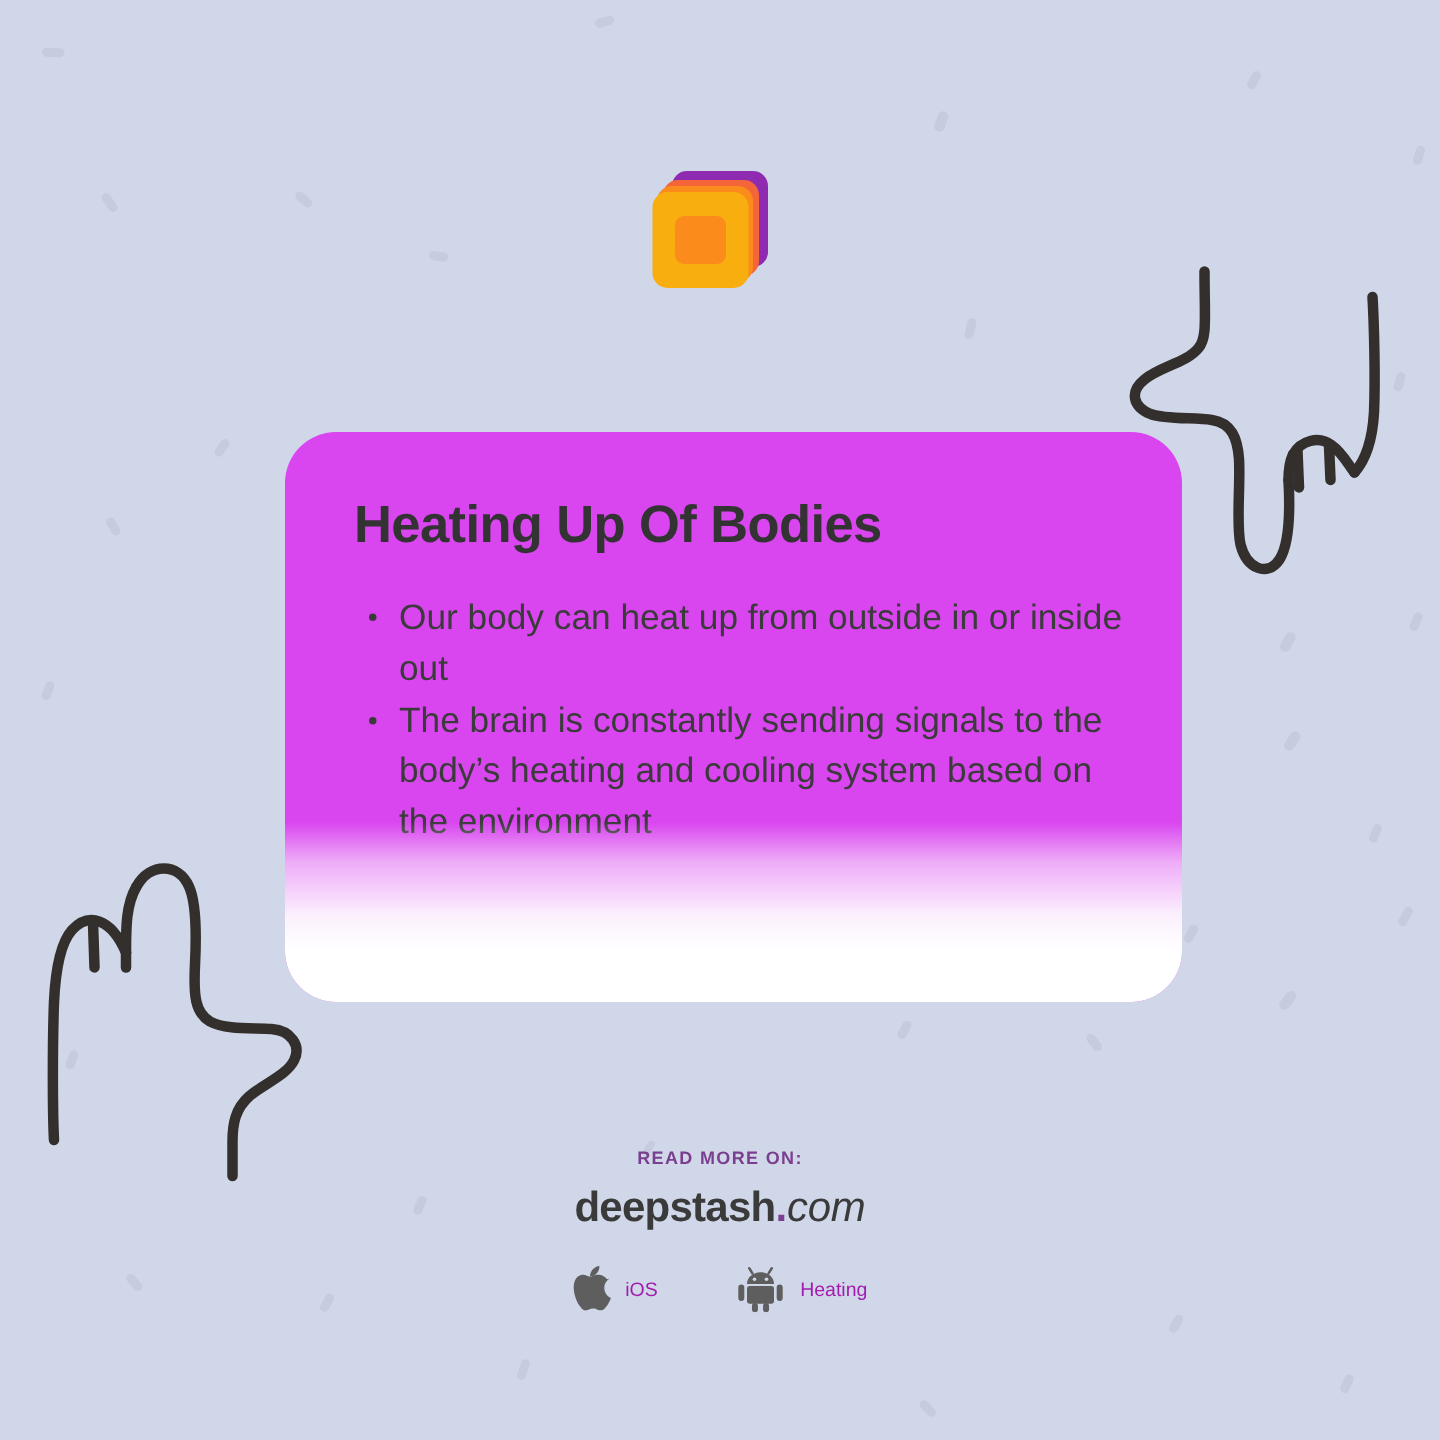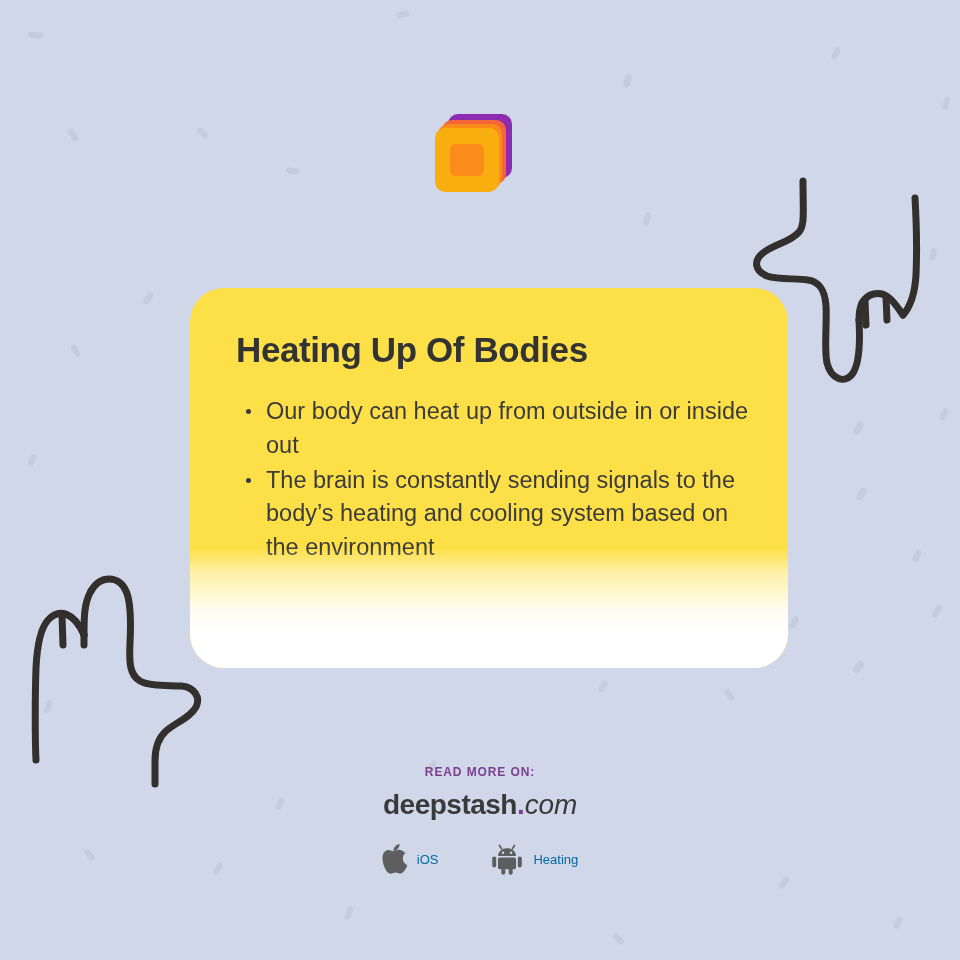--- a/index.html
+++ b/index.html
@@ -63,21 +63,21 @@
   .hand-left  { left: 18px;  top: 555px; }
   .hand svg { display: block; overflow: visible; }
 
   
   .card {
     position: absolute;
     left: 190px;
     top: 288px;
     width: 598px;
     height: 380px;
-    background: #fde047;
+    background: #d946ef;
     border-radius: 34px;
     overflow: hidden;
     z-index: 5;
   }
   .card-inner {
     padding: 42px 36px 0 46px;
   }
   .card-title {
     font-size: 35px;
     font-weight: bold;
@@ -153,21 +153,21 @@
     align-items: center;
     gap: 52px;
   }
   .store {
     display: flex;
     align-items: center;
     gap: 9px;
   }
   .store-label {
     font-size: 13px;
-    color: #0369a1;
+    color: #a21caf;
   }
   .store svg { display: block; fill: #5e5e5e; }
 </style>
 </head>
 <body>
 
 <div class="stage">
 
   <div class="confetti-layer" id="confetti">
       <div class="speck" style="left: 28px; top: 32px; width: 15px; height: 6px; background: rgb(195, 202, 218); transform: rotate(2deg);"></div>

